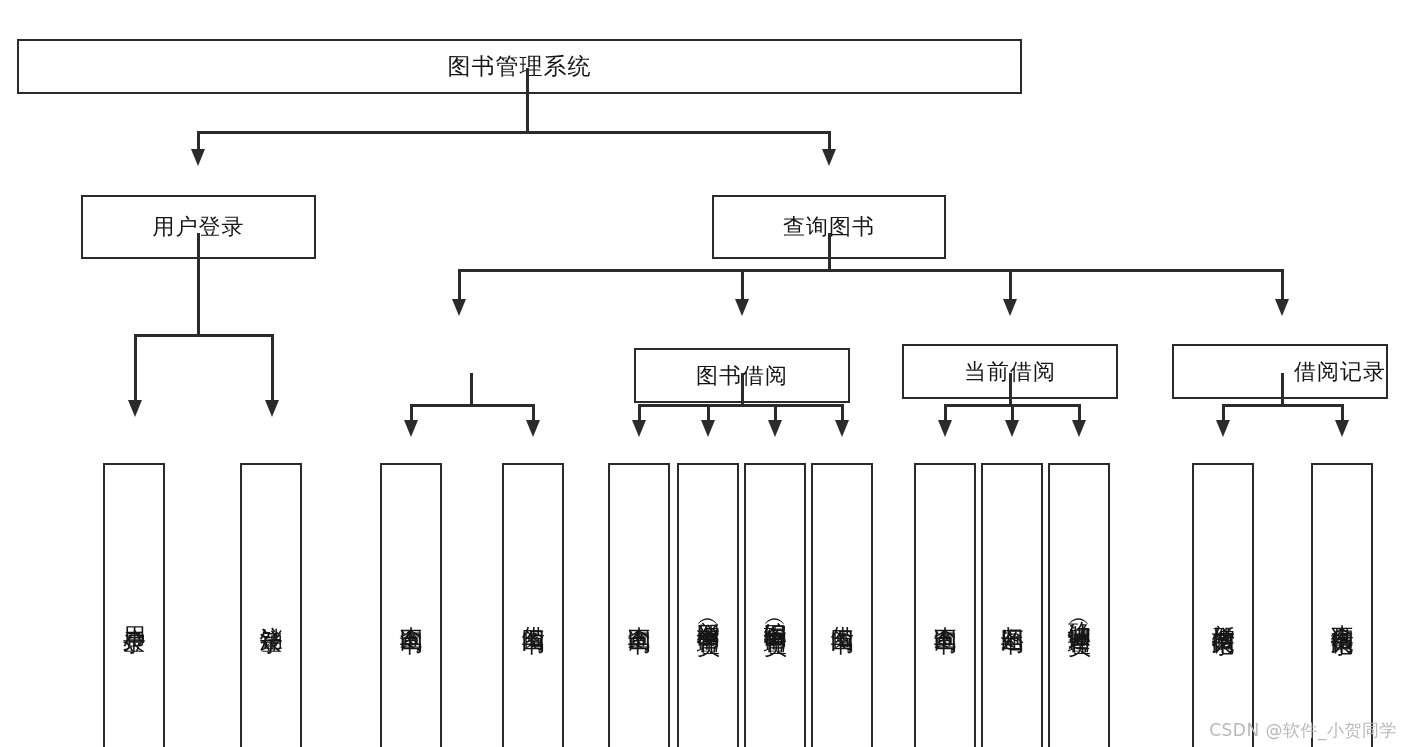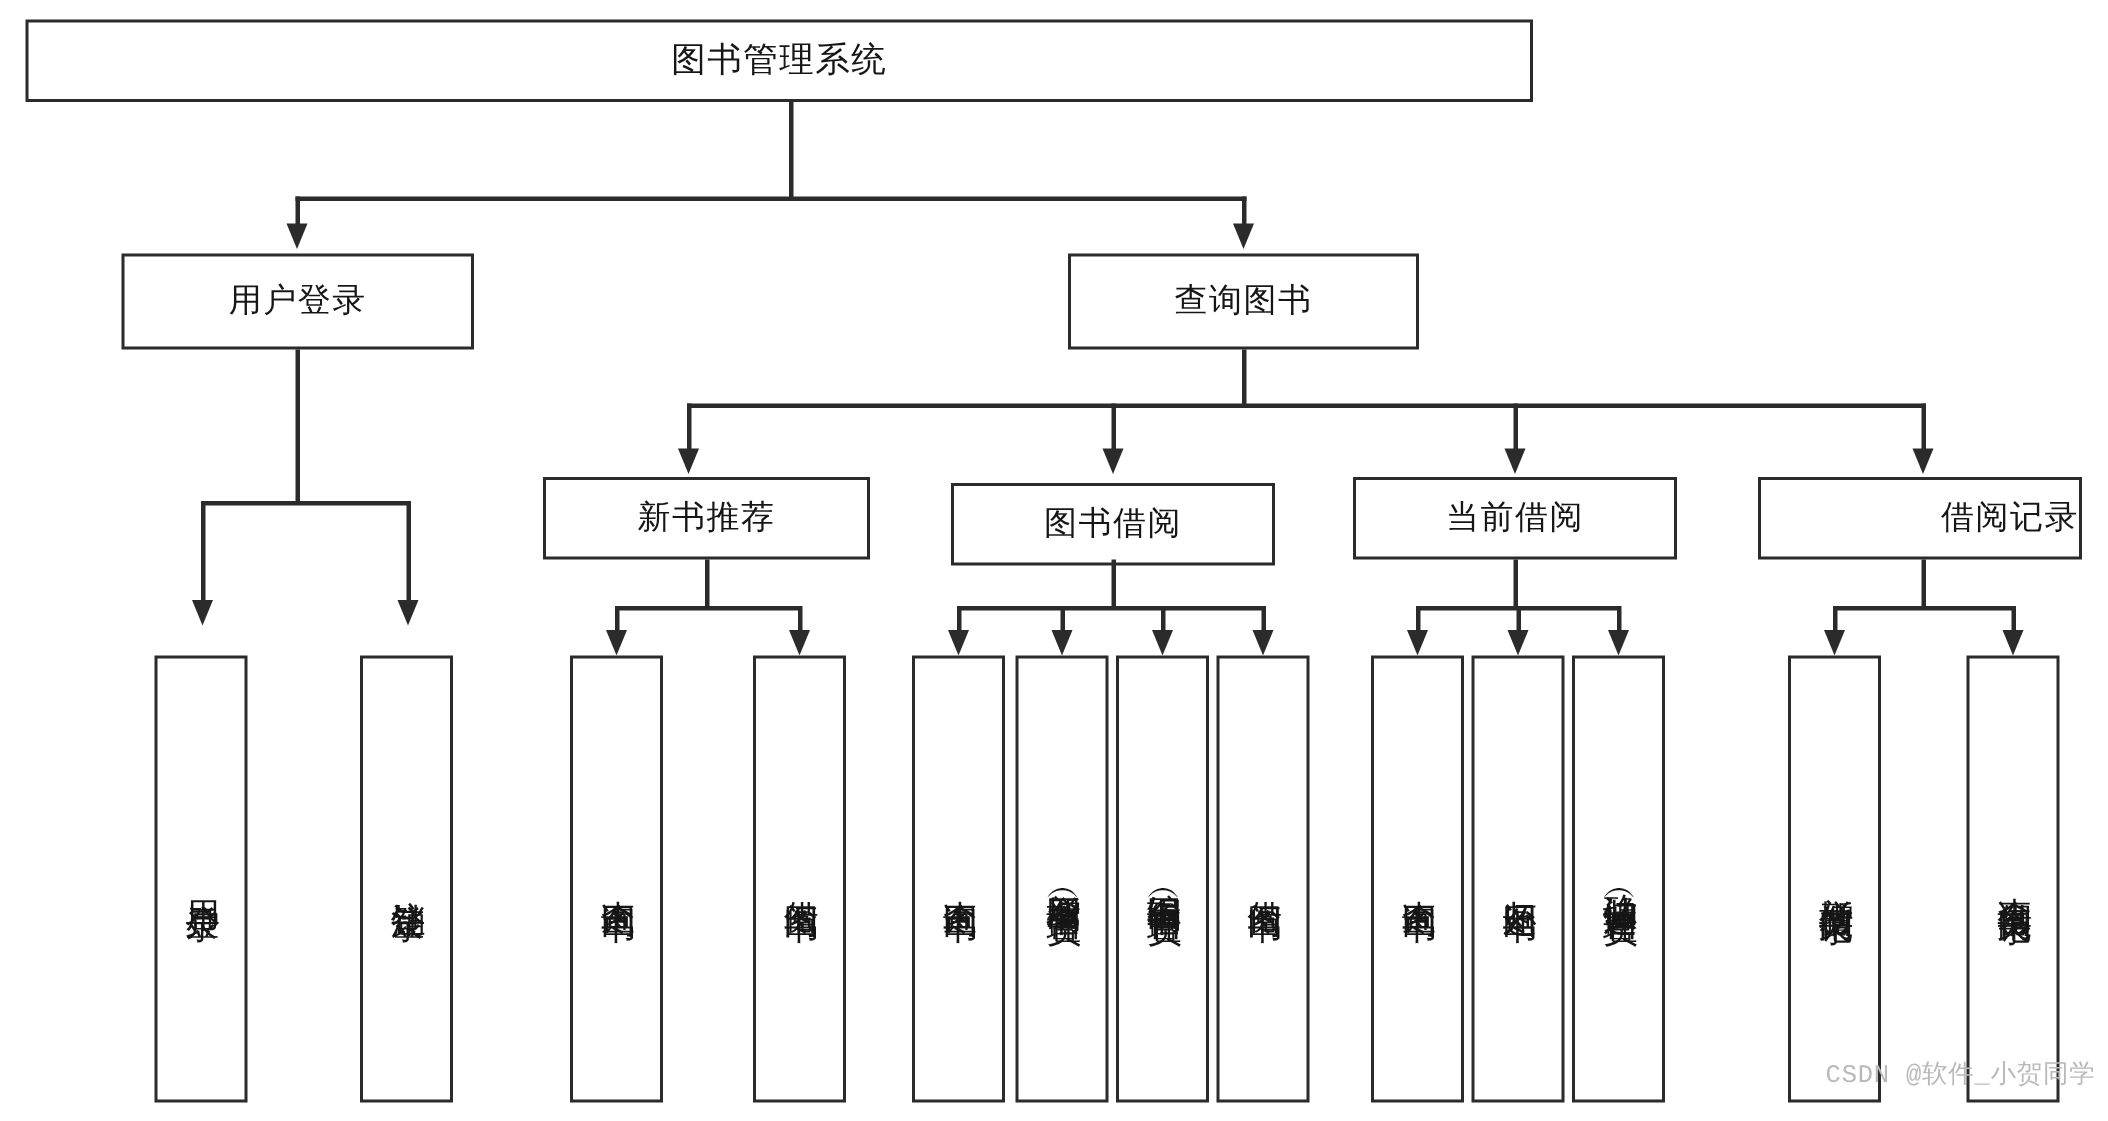--- a/index.html
+++ b/index.html
@@ -18,20 +18,21 @@
   
   .node{
     position:absolute;
     box-sizing:border-box;
     border:2.5px solid #2b2b2b;
     background:#ffffff;
     display:flex;
     align-items:center;
     justify-content:center;
     text-align:center;
+    margin-top:26px;
   }
   .node .label{
     font-size:22px;
     line-height:1.18;
     letter-spacing:1px;
     color:#161616;
     white-space:nowrap;
   }
   .node.root .label{font-size:23px;}
   .node.leaf{
@@ -57,27 +58,26 @@
     position:absolute;
     width:0;height:0;
     border-left:7px solid transparent;
     border-right:7px solid transparent;
     border-top:17px solid #2b2b2b;
   }
   
   #watermark{
     position:absolute;
     right:8px;
-    bottom:20px;
+    bottom:5px;
     font-size:17px;
     color:#b9b9b9;
     letter-spacing:.5px;
     user-select:none;
     white-space:nowrap;
-    font-family:Liberation Mono, monospace;
   }
 </style>
 </head>
 <body>
 
 <div id="canvas">
 
   <div class="node root" style="left:17px;top:13px;width:1005px;height:55px;">
     <span class="label">图书管理系统</span>
   </div>
@@ -117,23 +117,20 @@
 
   <div class="seg vseg" style="left:458px;top:269px;height:32px;"></div>
   <div class="arrow" style="left:452px;top:299px;"></div>
   <div class="seg vseg" style="left:741px;top:269px;height:32px;"></div>
   <div class="arrow" style="left:735px;top:299px;"></div>
   <div class="seg vseg" style="left:1009px;top:269px;height:32px;"></div>
   <div class="arrow" style="left:1003px;top:299px;"></div>
   <div class="seg vseg" style="left:1281px;top:269px;height:32px;"></div>
   <div class="arrow" style="left:1275px;top:299px;"></div>
 
-  <div class="node" style="left:362px;top:318px;width:218px;height:55px;">
-    <span class="label">新书推荐</span>
-  </div>
   <div class="node" style="left:634px;top:322px;width:216px;height:55px;">
     <span class="label">图书借阅</span>
   </div>
   <div class="node" style="left:902px;top:318px;width:216px;height:55px;">
     <span class="label">当前借阅</span>
   </div>
   <div class="node" style="left:1172px;top:318px;width:216px;height:55px;justify-content:flex-end;">
     <span class="label">借阅记录</span>
   </div>
 

